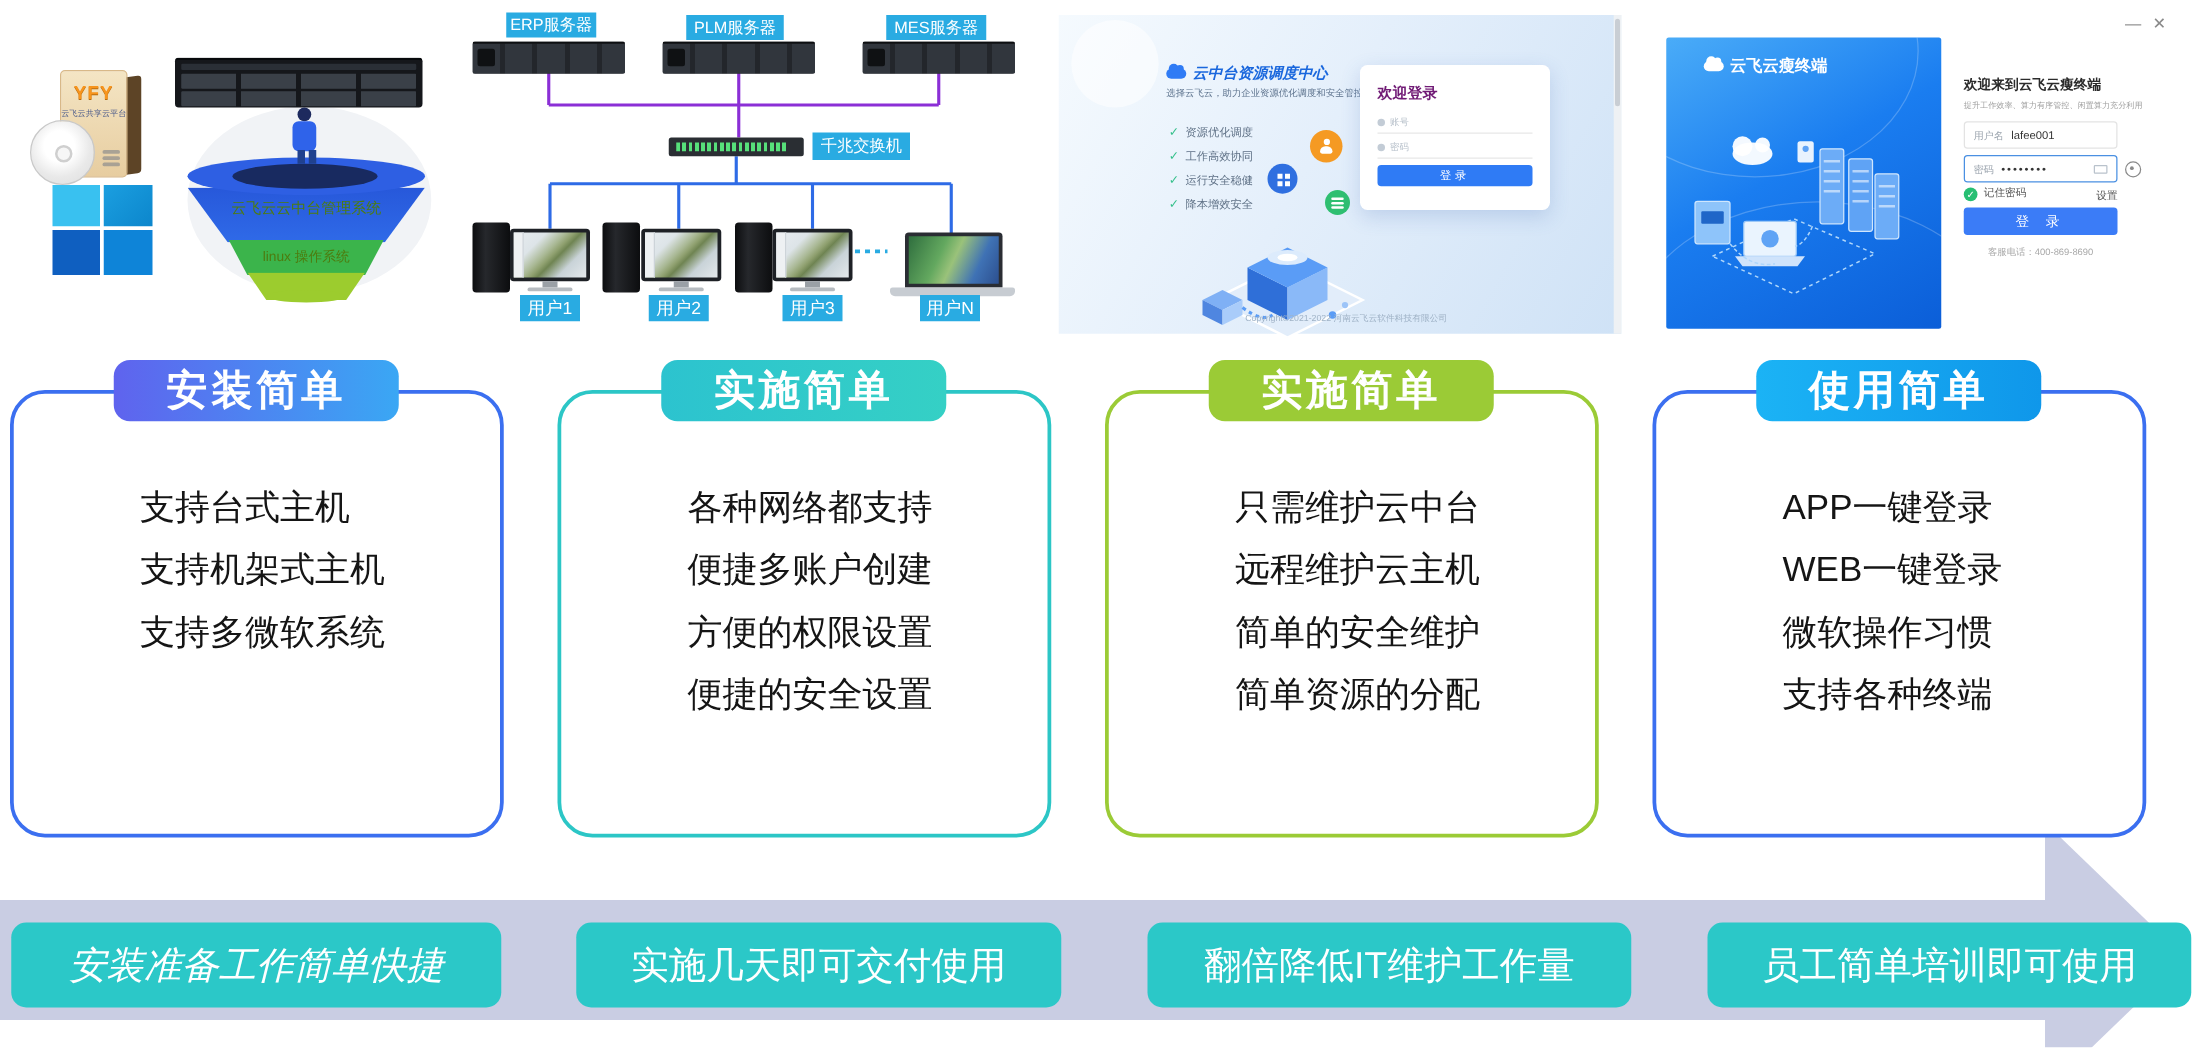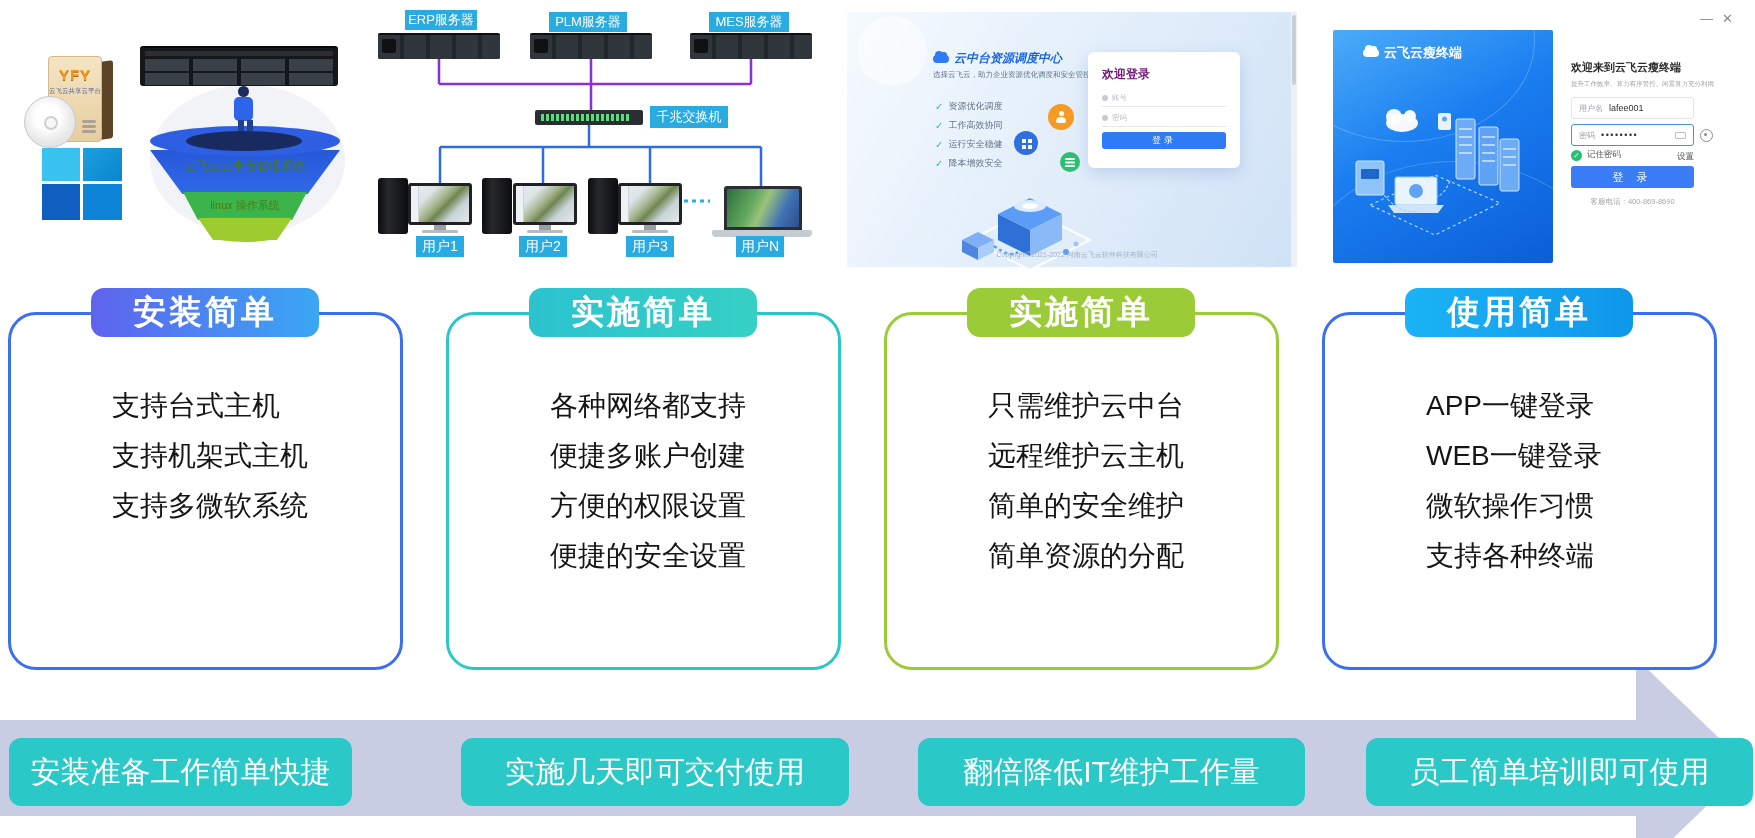--- a/index.html
+++ b/index.html
@@ -362,18 +362,18 @@
       <div>微软操作习惯</div>
       <div>支持各种终端</div>
     </div>
   </div>
 
   <div class="pill c1p" style="left:91px;">安装简单</div>
   <div class="pill c2p" style="left:529px;">实施简单</div>
   <div class="pill c3p" style="left:967px;">实施简单</div>
   <div class="pill c4p" style="left:1405px;">使用简单</div>
 
-  <div class="fbtn" style="left:9px;width:343px;">安装准备工作简单快捷</div>
+  <div class="fbtn" style="left:9px;width:392px;font-style:italic;">安装准备工作简单快捷</div>
   <div class="fbtn" style="left:461px;width:388px;">实施几天即可交付使用</div>
   <div class="fbtn" style="left:918px;width:387px;">翻倍降低IT维护工作量</div>
   <div class="fbtn" style="left:1366px;width:387px;">员工简单培训即可使用</div>
 
 </div>
 
 </body></html>

